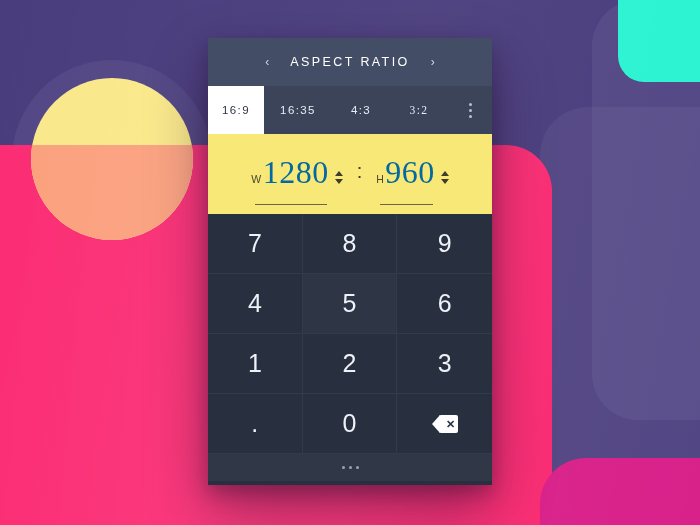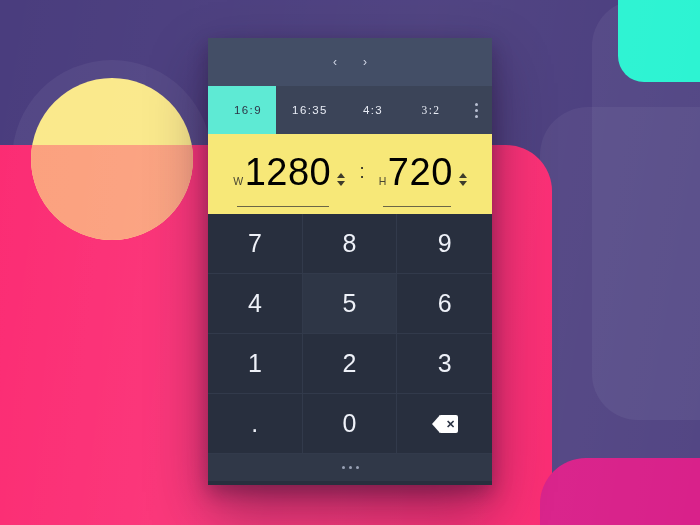--- a/index.html
+++ b/index.html
@@ -152,23 +152,22 @@
     justify-content: center;
     color: #e8ecf5;
     font-size: 11.5px;
     letter-spacing: 1.4px;
   }
   .tab-0 { width: 56px; }
   .tab-1 { width: 68px; }
   .tab-2 { width: 58px; }
   .tab-3 { width: 58px; font-family: Liberation Serif, serif; }
   .tab.active {
-    background: #5eead4;
+    background: #ffffff;
     color: #2d3547;
-    padding-left: 12px;
   }
   .tab-kebab {
     flex: 1;
     display: flex;
     align-items: center;
     justify-content: center;
     gap: 3px;
     flex-direction: column;
   }
   .kdot {
@@ -192,25 +191,26 @@
     align-items: baseline;
     padding-bottom: 2px;
   }
   .field-label {
     font-size: 10.5px;
     color: #4a4733;
     margin-right: 1px;
     letter-spacing: 0.5px;
   }
   .field-value {
-    font-size: 38px;
-    color: #000000;
+    font-size: 32px;
+    color: #0369a1;
     font-weight: 300;
     letter-spacing: 0.5px;
     line-height: 1;
+    font-family: Liberation Serif, serif;
   }
   .field-underline {
     position: absolute;
     left: 4px;
     right: 16px;
     bottom: -12px;
     height: 1px;
     background: #6c6646;
   }
   .stepper {
@@ -329,20 +329,21 @@
     <div class="sun-bottom"></div>
   </div>
   <div class="bg-pink-sheen"></div>
   <div class="bg-pink-dark"></div>
   <div class="bg-purple-lighten"></div>
 
   <div id="panel">
 
     <div class="panel-header">
       <span class="hdr-arrow">‹</span>
+      <span class="hdr-title">ASPECT RATIO</span>
       <span class="hdr-arrow">›</span>
     </div>
 
     <div class="tab-bar">
       <div class="tab tab-0 active">16:9</div>
       <div class="tab tab-1">16:35</div>
       <div class="tab tab-2">4:3</div>
       <div class="tab tab-3">3:2</div>
       <div class="tab-kebab">
         <span class="kdot"></span>
@@ -360,21 +361,21 @@
           <span class="tri-up"></span>
           <span class="tri-down"></span>
         </span>
         <span class="field-underline"></span>
       </div>
 
       <span class="ratio-colon">:</span>
 
       <div class="field">
         <span class="field-label">H</span>
-        <span class="field-value">720</span>
+        <span class="field-value">960</span>
         <span class="stepper">
           <span class="tri-up"></span>
           <span class="tri-down"></span>
         </span>
         <span class="field-underline"></span>
       </div>
 
     </div>
 
     <div class="keypad">

